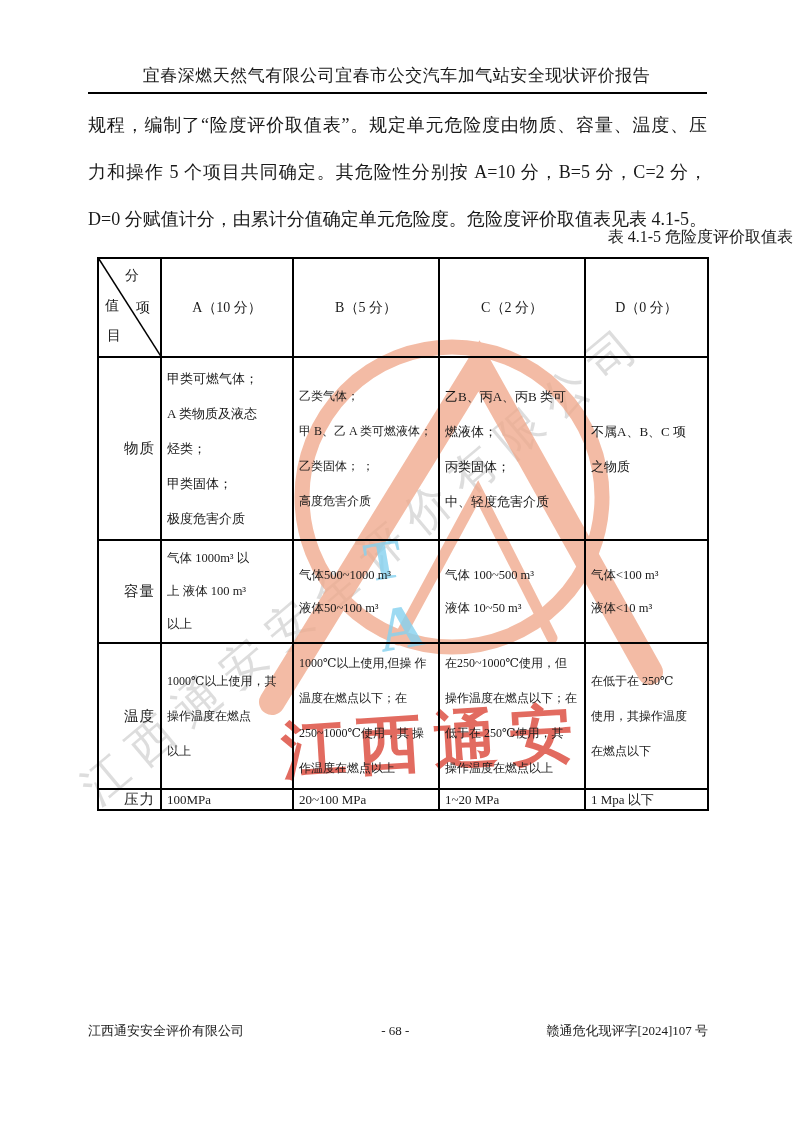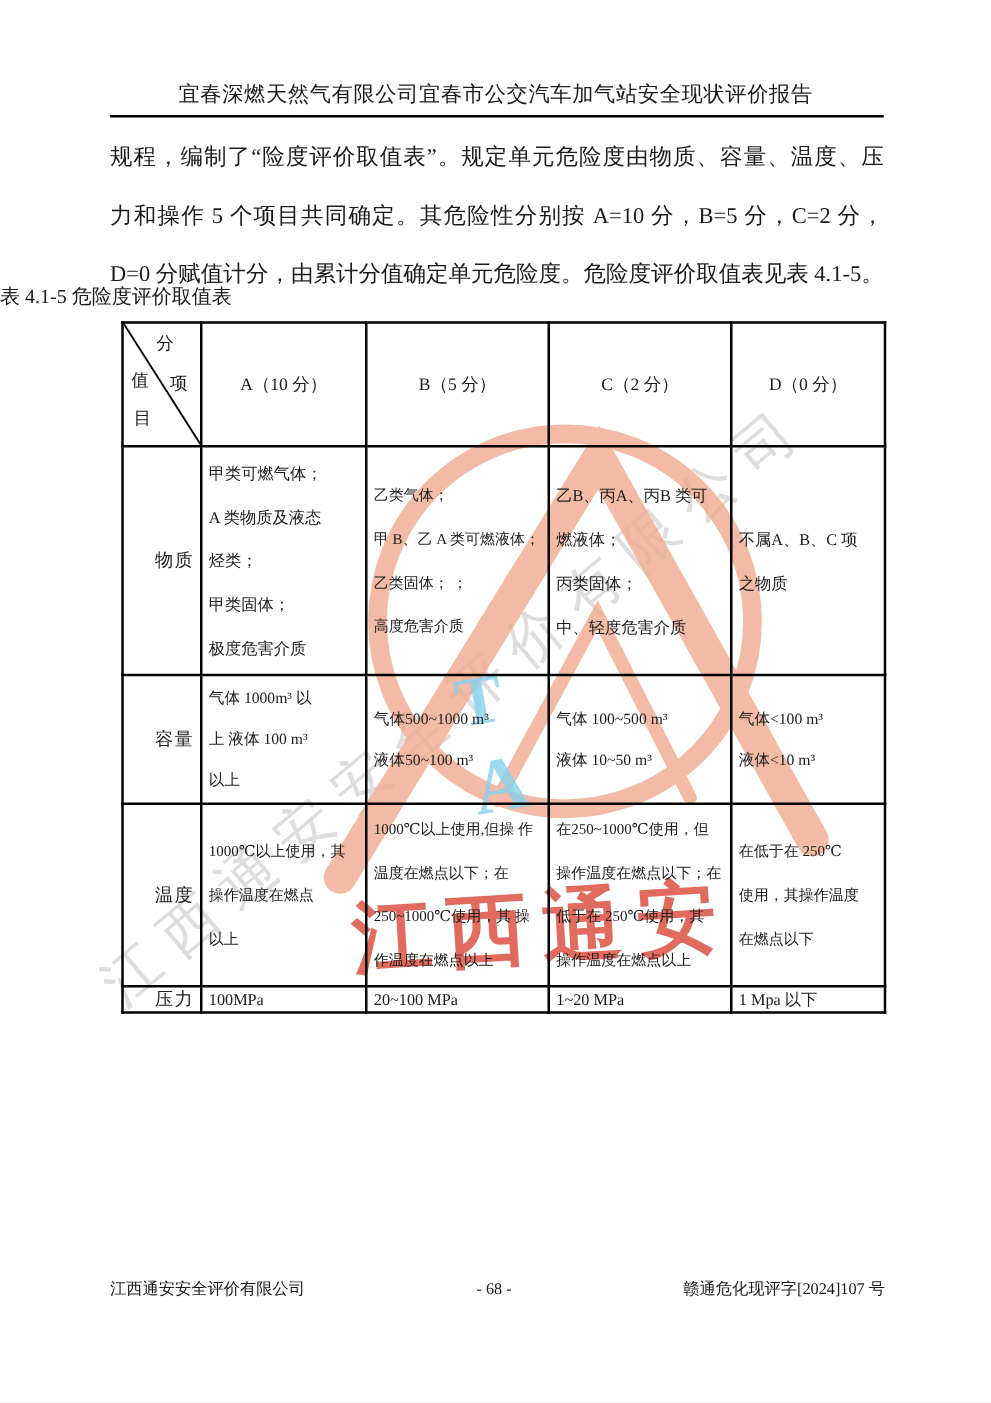--- a/index.html
+++ b/index.html
@@ -29,21 +29,21 @@
 
   .para{top:102px;left:88px;width:619px;font-size:18px;}
   .pline{
     height:47px;line-height:47px;
     text-align:justify;text-align-last:justify;
     overflow:hidden;white-space:nowrap;
   }
 
   .tbl-title{
     top:227px;left:0;width:100%;
-    text-align:left;font-size:16px;
+    text-align:right;font-size:16px;
   }
 
   table.vtable{
     left:97px;top:257px;width:610px;
     border-collapse:collapse;table-layout:fixed;
     z-index:2;
   }
   .vtable th,.vtable td{
     border:2px solid #000;
     padding:0 5px;

